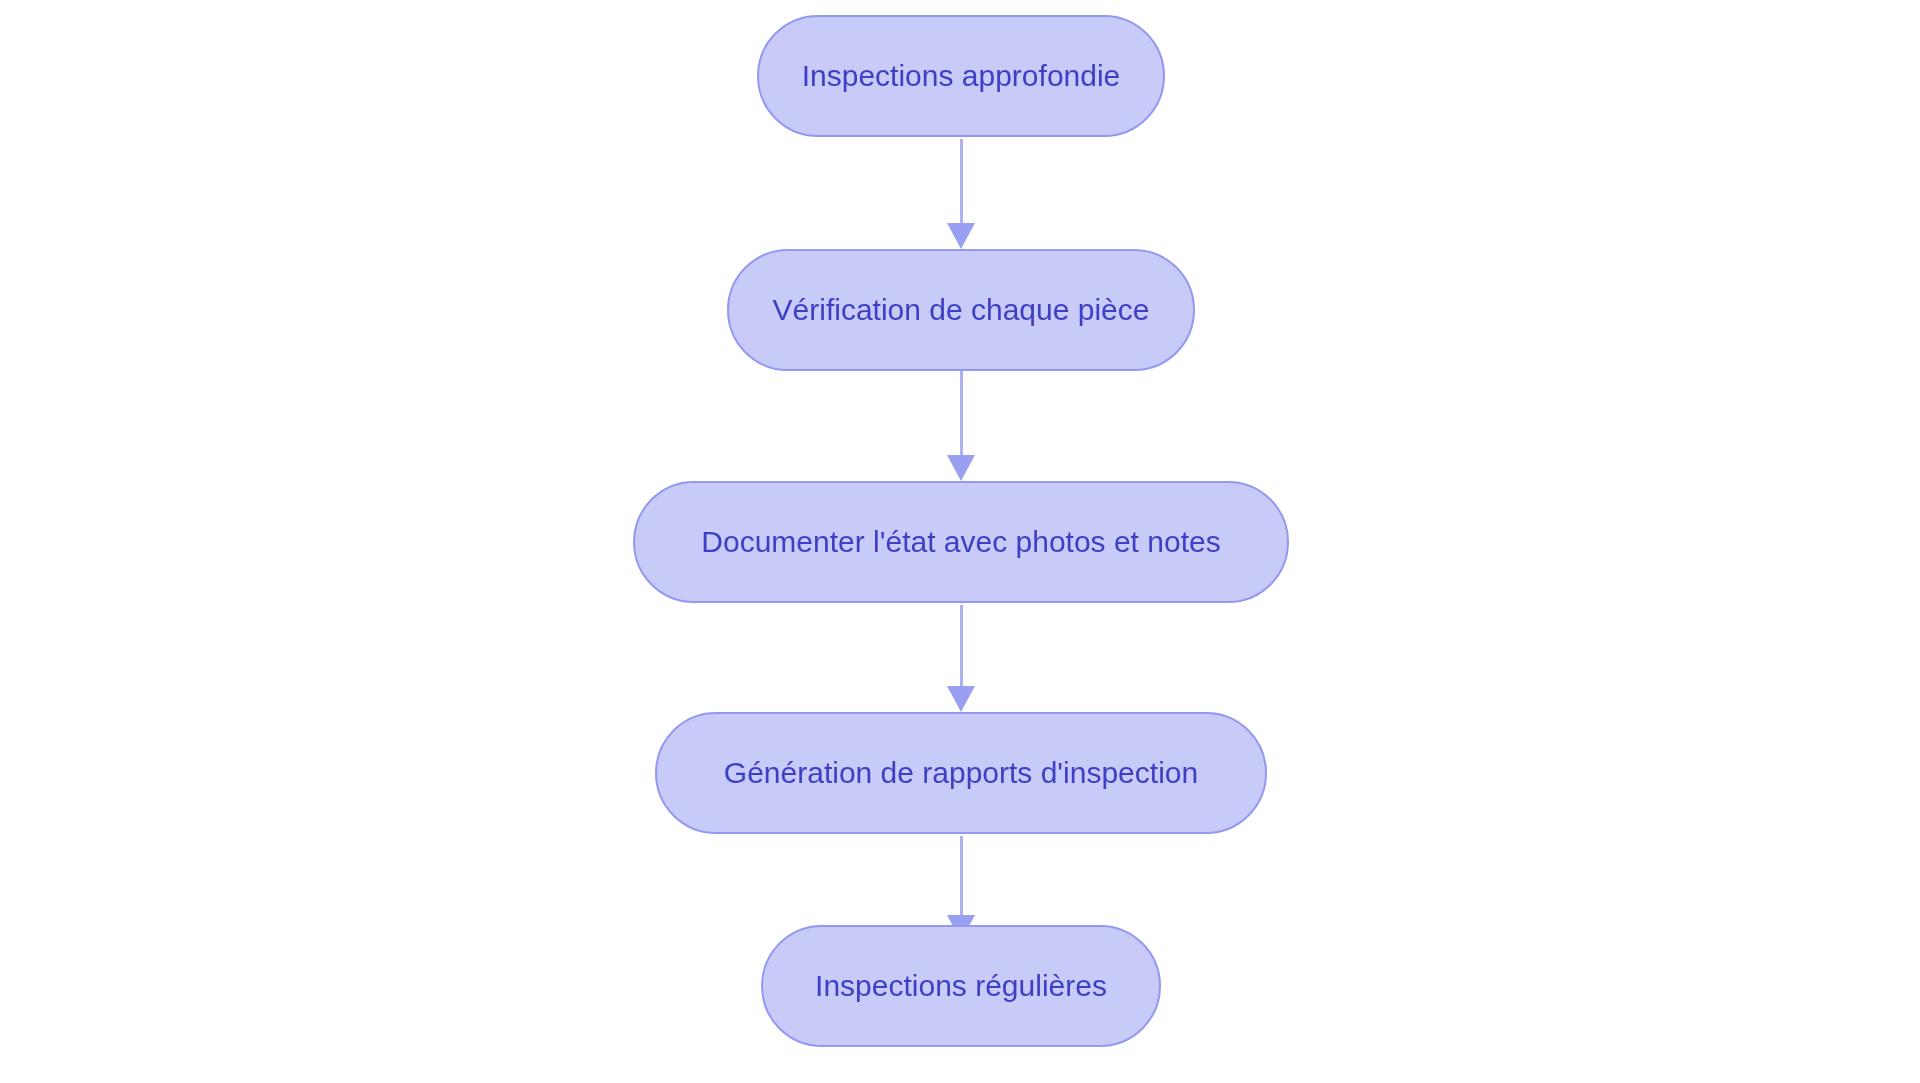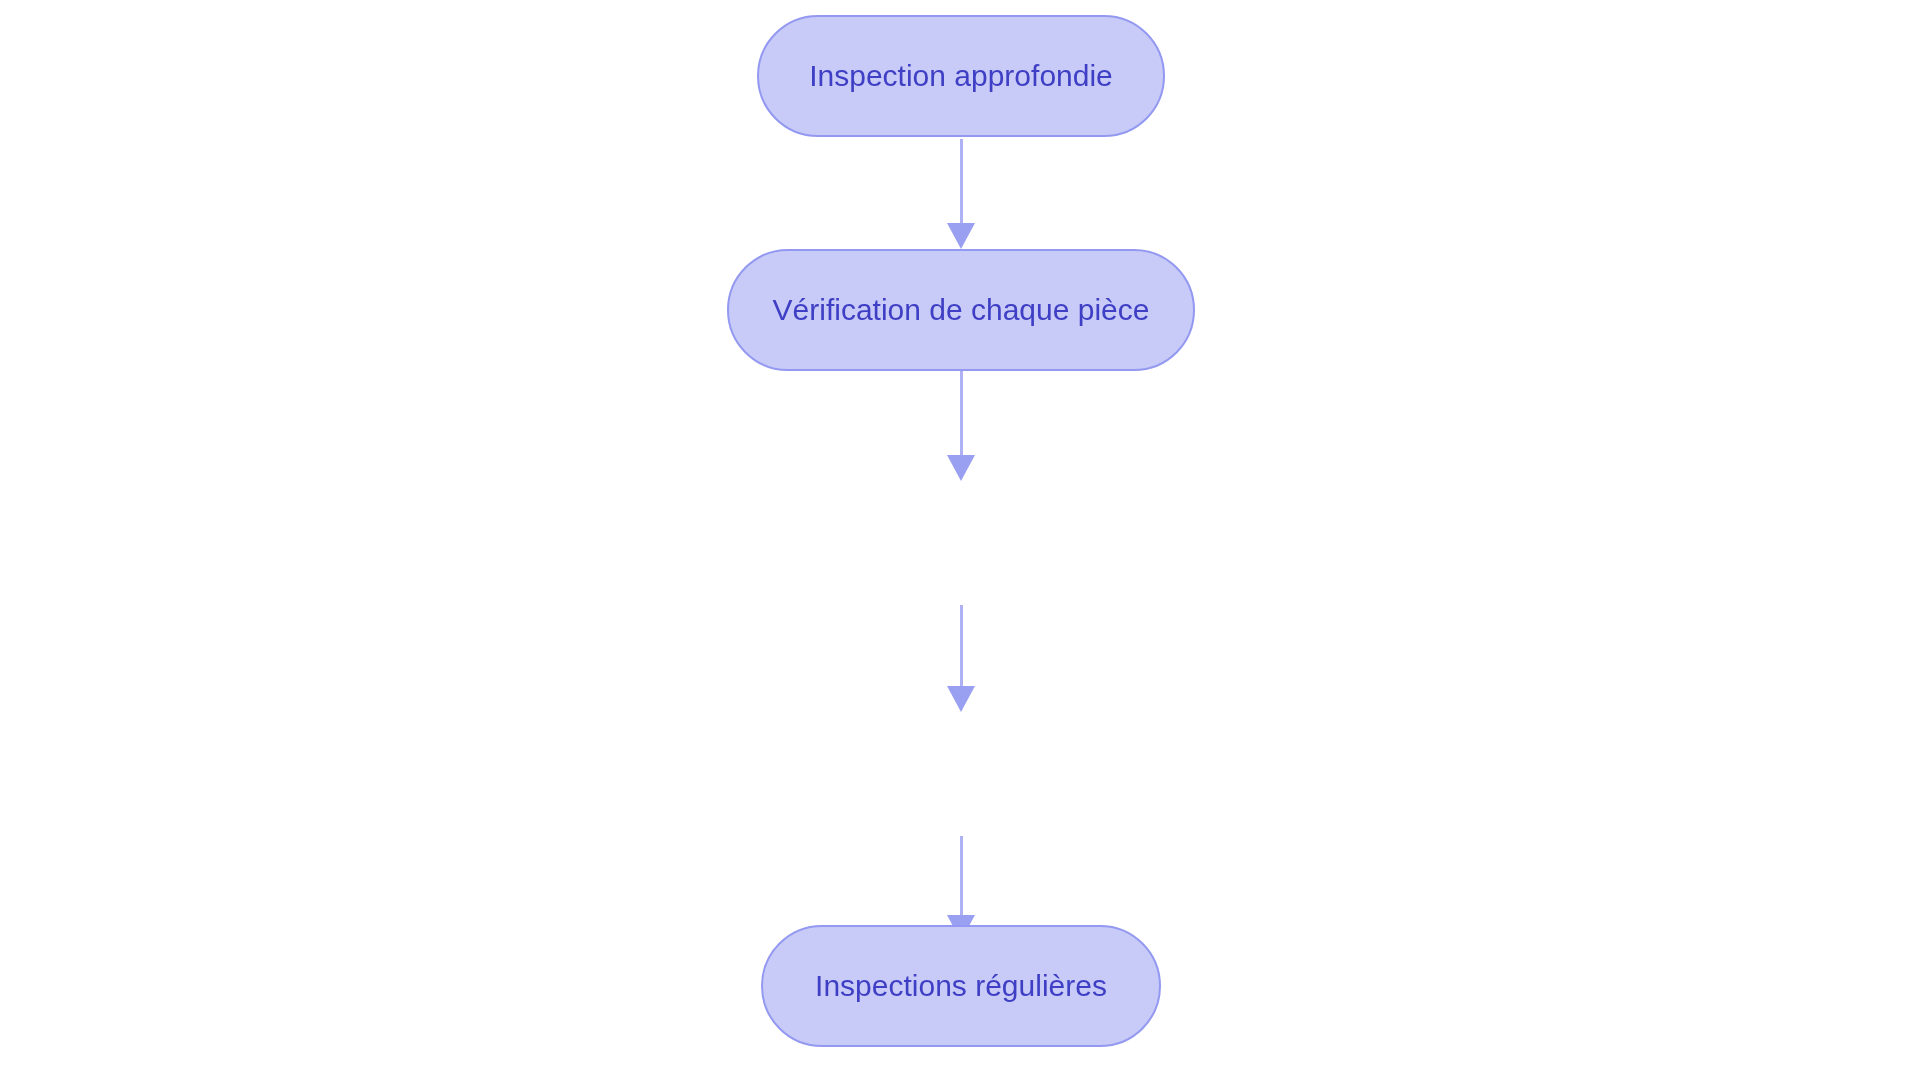--- a/index.html
+++ b/index.html
@@ -72,43 +72,49 @@
     border-right: 14px solid transparent;
     border-top: 26px solid var(--edge-head);
   }
 </style>
 </head>
 <body>
 
 <div class="canvas">
 
   <div class="flow-node n1">
-    <span>Inspection approfondie</span>
+    <span>Inspections approfondie</span>
   </div>
 
   <div class="edge e1">
     <div class="edge-line"></div>
     <div class="edge-head"></div>
   </div>
 
   <div class="flow-node n2">
     <span>Vérification de chaque pièce</span>
   </div>
 
   <div class="edge e2">
     <div class="edge-line"></div>
     <div class="edge-head"></div>
   </div>
 
+  <div class="flow-node n3">
+    <span>Documenter l'état avec photos et notes</span>
+  </div>
 
   <div class="edge e3">
     <div class="edge-line"></div>
     <div class="edge-head"></div>
   </div>
 
+  <div class="flow-node n4">
+    <span>Génération de rapports d'inspection</span>
+  </div>
 
   <div class="edge e4">
     <div class="edge-line"></div>
     <div class="edge-head"></div>
   </div>
 
   <div class="flow-node n5">
     <span>Inspections régulières</span>
   </div>
 

